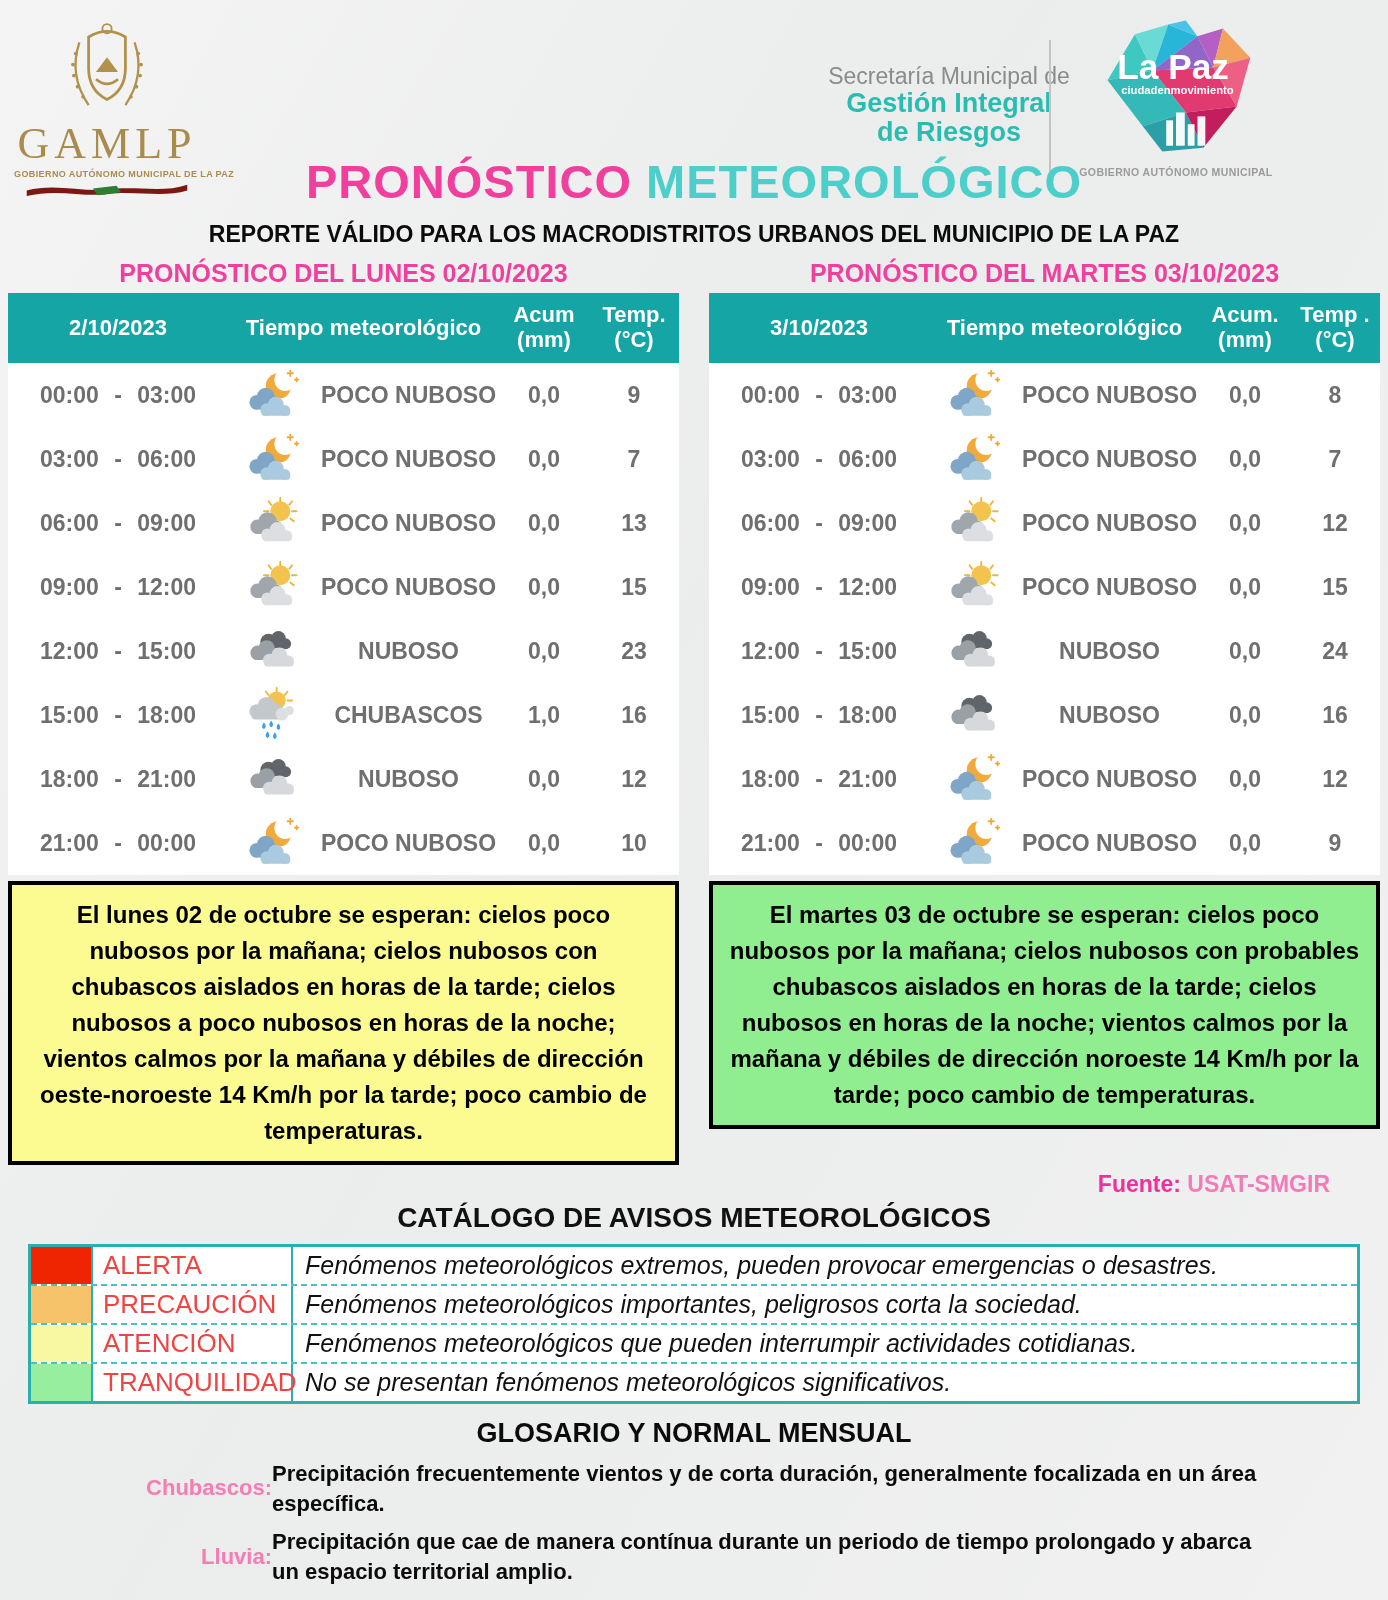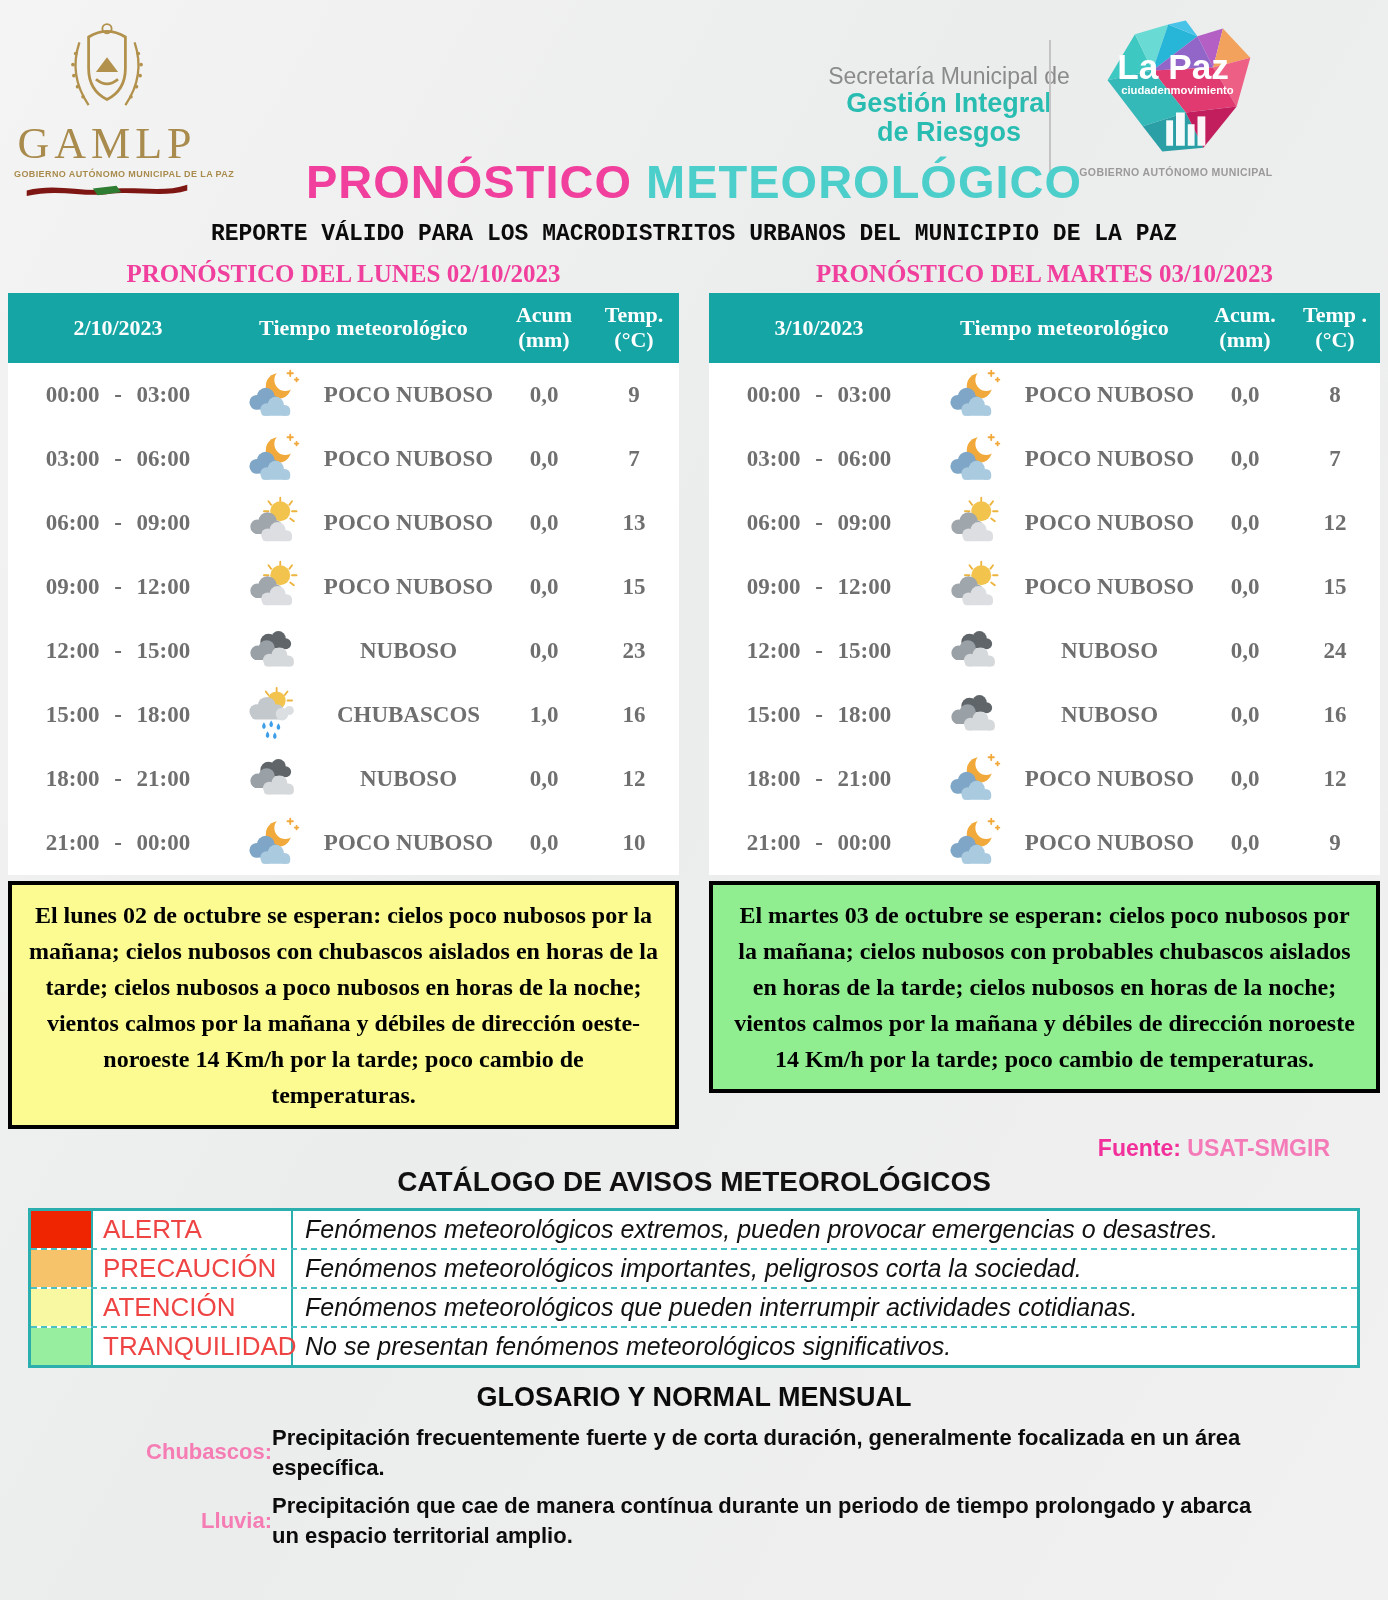--- a/index.html
+++ b/index.html
@@ -22,23 +22,23 @@
   .secretaria .l2,.secretaria .l3{color:#29BDB2;font-size:27px;font-weight:700;}
   .head-divider{position:absolute;left:1049px;top:40px;height:132px;width:2px;background:#C4C4C4;}
   .lapaz{position:absolute;left:1078px;top:16px;width:196px;text-align:center;}
   .lapaz svg{width:176px;height:148px;display:block;margin:0 auto;}
   .lapaz-caption{font-size:10.5px;font-weight:700;color:#9A9A9A;letter-spacing:.4px;white-space:nowrap;margin-top:2px;}
   .main-title{position:absolute;top:154px;left:0;width:100%;text-align:center;
               font-size:47px;font-weight:800;letter-spacing:1px;white-space:nowrap;}
   .main-title .w1{color:var(--pink);}
   .main-title .w2{color:var(--teal);}
   .subtitle{position:absolute;top:221px;left:0;width:100%;text-align:center;
-            font-size:23px;font-weight:700;color:#0b0b0b;font-family:Liberation Mono, monospace;}
+            font-size:23px;font-weight:700;color:#0b0b0b;}
   
-  .forecast-grid{display:flex;gap:30px;padding:0 8px;font-family:Liberation Serif, serif;}
+  .forecast-grid{display:flex;gap:30px;padding:0 8px;}
   .forecast{flex:1;min-width:0;}
   .forecast-heading{text-align:center;color:var(--pink);font-size:25px;font-weight:800;
                     height:37px;line-height:35px;white-space:nowrap;}
   .wx-table{background:#ffffff;}
   .wx-head{background:var(--headerTeal);color:#fff;display:grid;
            grid-template-columns:220px 1fr 90px 90px;align-items:center;height:70px;
            text-align:center;font-weight:700;font-size:22px;}
   .wx-head .two-line span{display:block;line-height:1.12;}
   .wx-row{display:grid;grid-template-columns:220px 90px 1fr 90px 90px;align-items:center;
           height:64px;text-align:center;color:#6F6F6F;font-weight:700;font-size:23px;}
@@ -647,21 +647,21 @@
       <div class="cat-label">TRANQUILIDAD</div>
       <div class="cat-desc">No se presentan fenómenos meteorológicos significativos.</div>
     </div>
   </div>
 
   <h2 class="glossary-title">GLOSARIO Y NORMAL MENSUAL</h2>
 
   <div class="glossary">
     <div class="gl-row">
       <div class="gl-term">Chubascos:</div>
-      <div class="gl-def">Precipitación frecuentemente fuerte y de corta duración, generalmente focalizada en un área específica.</div>
+      <div class="gl-def">Precipitación frecuentemente vientos y de corta duración, generalmente focalizada en un área específica.</div>
     </div>
     <div class="gl-row">
       <div class="gl-term">Lluvia:</div>
       <div class="gl-def">Precipitación que cae de manera contínua durante un periodo de tiempo prolongado y abarca un espacio territorial amplio.</div>
     </div>
 
   </div>
 
 </div>
 

